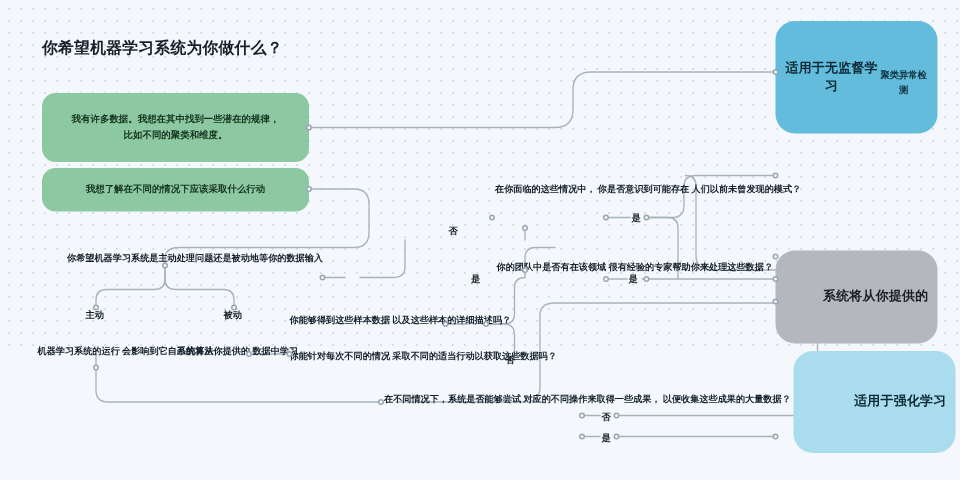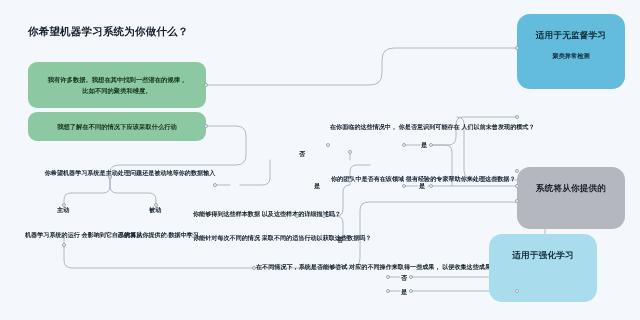--- a/index.html
+++ b/index.html
@@ -9,20 +9,21 @@
     background:#f4f7fb;
     overflow:hidden;
   }
   #canvas{
     position:relative;
     width:640px;height:232px;
     background-color:#f4f7fb;
     background-image:radial-gradient(circle, #d7dfea 0.6px, transparent 0.7px);
     background-size:8px 8px;
     background-position:2px 2px;
+    font-family:Liberation Serif, serif;
   }
   #wires{position:absolute;left:0;top:0;width:640px;height:320px;pointer-events:none;}
 
   .title{
     position:absolute;
     font-size:10.5px;
     font-weight:bold;
     color:#16202b;
     letter-spacing:0.2px;
     white-space:nowrap;
@@ -43,24 +44,24 @@
     box-sizing:border-box;
     font-weight:bold;
   }
   .gbox span{display:block;}
 
   .rbox{
     position:absolute;
     border-radius:13px;
     box-sizing:border-box;
     display:flex;
-    flex-direction:column;
+    flex-direction:row;
     align-items:center;
-    justify-content:flex-start;
-    padding:16px;
+    justify-content:flex-end;
+    padding:6px;
     text-align:center;
   }
   .rbox .rtitle{
     font-size:8.6px;
     font-weight:bold;
     color:#0f2a36;
     letter-spacing:0.2px;
   }
   .rbox .rsub{
     font-size:6.2px;
@@ -222,21 +223,21 @@
   <div class="rbox unsup" style="left:517px;top:14px;width:108px;height:75px;">
     <div class="rtitle">适用于无监督学习</div>
     <div class="rsub">聚类异常检测</div>
   </div>
 
 
   <div class="rbox none" style="left:517px;top:167px;width:108px;height:62px;">
     <div class="rtitle">系统将从你提供的</div>
   </div>
 
-  <div class="rbox rl" style="left:489px;top:234px;width:108px;height:68px;">
+  <div class="rbox rl" style="left:529px;top:234px;width:108px;height:68px;">
     <div class="rtitle">适用于强化学习</div>
   </div>
 
   <div class="node" style="left:204px;top:83px;"></div>
   <div class="node" style="left:515px;top:46px;"></div>
   <div class="node" style="left:204px;top:124px;"></div>
   <div class="node" style="left:108px;top:175px;"></div>
   <div class="node" style="left:62px;top:203px;"></div>
   <div class="node" style="left:154px;top:203px;"></div>
   <div class="node" style="left:62px;top:243px;"></div>

